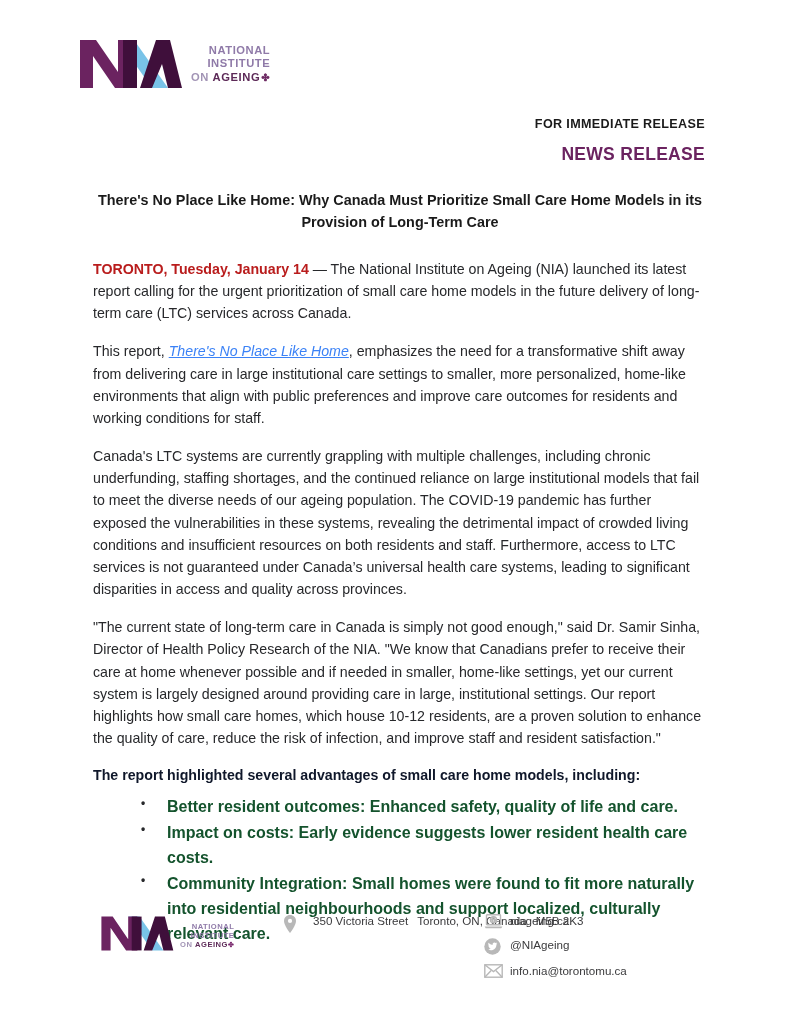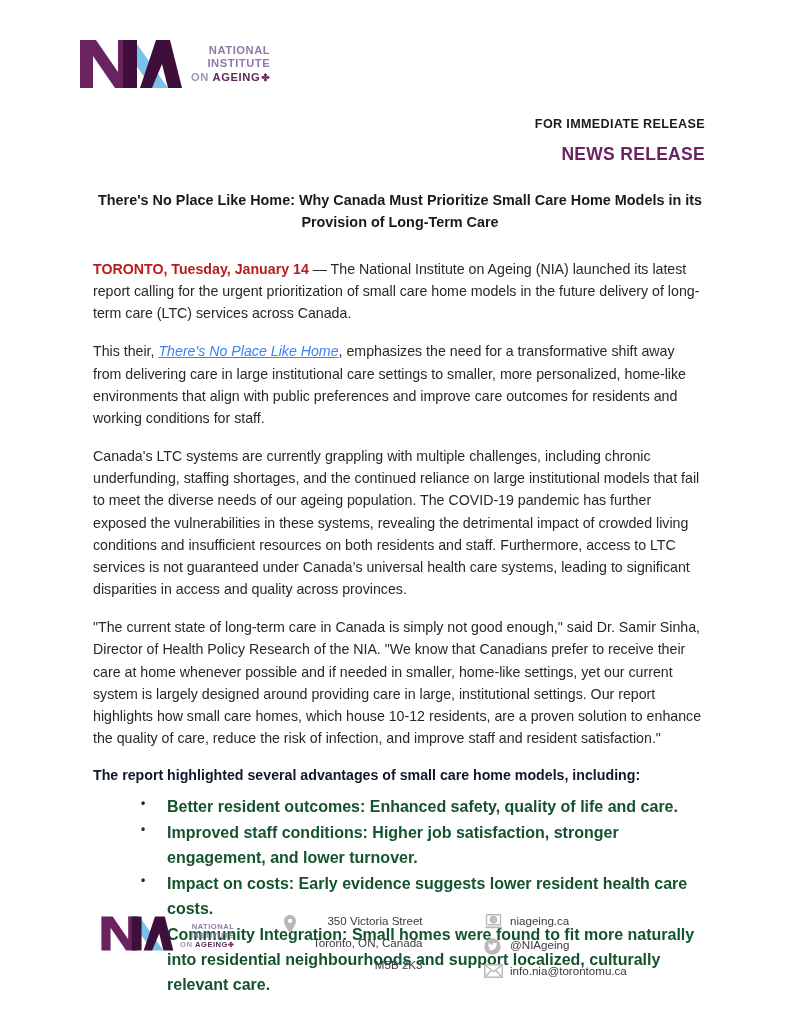--- a/index.html
+++ b/index.html
@@ -197,25 +197,23 @@
   }
   .contact-row .ic {
     width: 26px;
     min-width: 26px;
     display: flex;
     align-items: center;
     justify-content: flex-start;
   }
   .addr-lines {
     display: flex;
-    flex-direction: column;
     gap: 9px;
     font-size: 11.6px;
     color: #3a3a3c;
-    text-align: right;
   }
   .addr-block {
     display: flex;
     align-items: flex-start;
   }
   .addr-block .ic { width: 30px; min-width: 30px; padding-top: 1px; }
   .ico-gray { fill: #b8b8b8; }
   .ico-stroke { stroke: #b8b8b8; fill: none; stroke-width: 1.4; }
 </style>
 </head>
@@ -244,31 +242,30 @@
 
   <div class="immediate">FOR IMMEDIATE RELEASE</div>
   <div class="news-release">NEWS RELEASE</div>
 
   <h1 class="doc-title">There's No Place Like Home: Why Canada Must Prioritize Small Care Home Models in its Provision of Long-Term Care</h1>
 
   <div class="body-wrap">
 
     <p class="para"><b>TORONTO, Tuesday, January 14</b><span> — </span><span>The National Institute on Ageing (NIA) launched its latest report calling for the urgent prioritization of small care home models in the future delivery of long-term care (LTC) services across Canada.</span></p>
 
-    <p class="para"><span>This their, </span><a class="inline-link" href="#">There's No Place Like Home</a><span>, emphasizes the need for a transformative shift away from delivering care in large institutional care settings to smaller, more personalized, home-like environments that align with public preferences and improve care outcomes for residents and working conditions for staff.</span></p>
+    <p class="para"><span>This report, </span><a class="inline-link" href="#">There's No Place Like Home</a><span>, emphasizes the need for a transformative shift away from delivering care in large institutional care settings to smaller, more personalized, home-like environments that align with public preferences and improve care outcomes for residents and working conditions for staff.</span></p>
 
     <p class="para">Canada's LTC systems are currently grappling with multiple challenges, including chronic underfunding, staffing shortages, and the continued reliance on large institutional models that fail to meet the diverse needs of our ageing population. The COVID-19 pandemic has further exposed the vulnerabilities in these systems, revealing the detrimental impact of crowded living conditions and insufficient resources on both residents and staff. Furthermore, access to LTC services is not guaranteed under Canada’s universal health care systems, leading to significant disparities in access and quality across provinces.</p>
 
     <p class="para">"The current state of long-term care in Canada is simply not good enough," said Dr. Samir Sinha, Director of Health Policy Research of the NIA. "We know that Canadians prefer to receive their care at home whenever possible and if needed in smaller, home-like settings, yet our current system is largely designed around providing care in large, institutional settings. Our report highlights how small care homes, which house 10-12 residents, are a proven solution to enhance the quality of care, reduce the risk of infection, and improve staff and resident satisfaction."</p>
 
     <p class="lead-in">The report highlighted several advantages of small care home models, including:</p>
 
     <ul class="adv">
       <li>Better resident outcomes: Enhanced safety, quality of life and care.</li>
-      <li>Improved staff conditions: Higher job satisfaction, stronger engagement, and lower turnover.</li>
       <li>Impact on costs: Early evidence suggests lower resident health care costs.</li>
       <li>Community Integration: Small homes were found to fit more naturally into residential neighbourhoods and support localized, culturally relevant care.</li>
     </ul>
   </div>
 
   <div class="footer">
 
     <div class="footer-logo">
       <span>
         <svg width="74" height="37" viewBox="0 0 105 52" aria-hidden="true">

